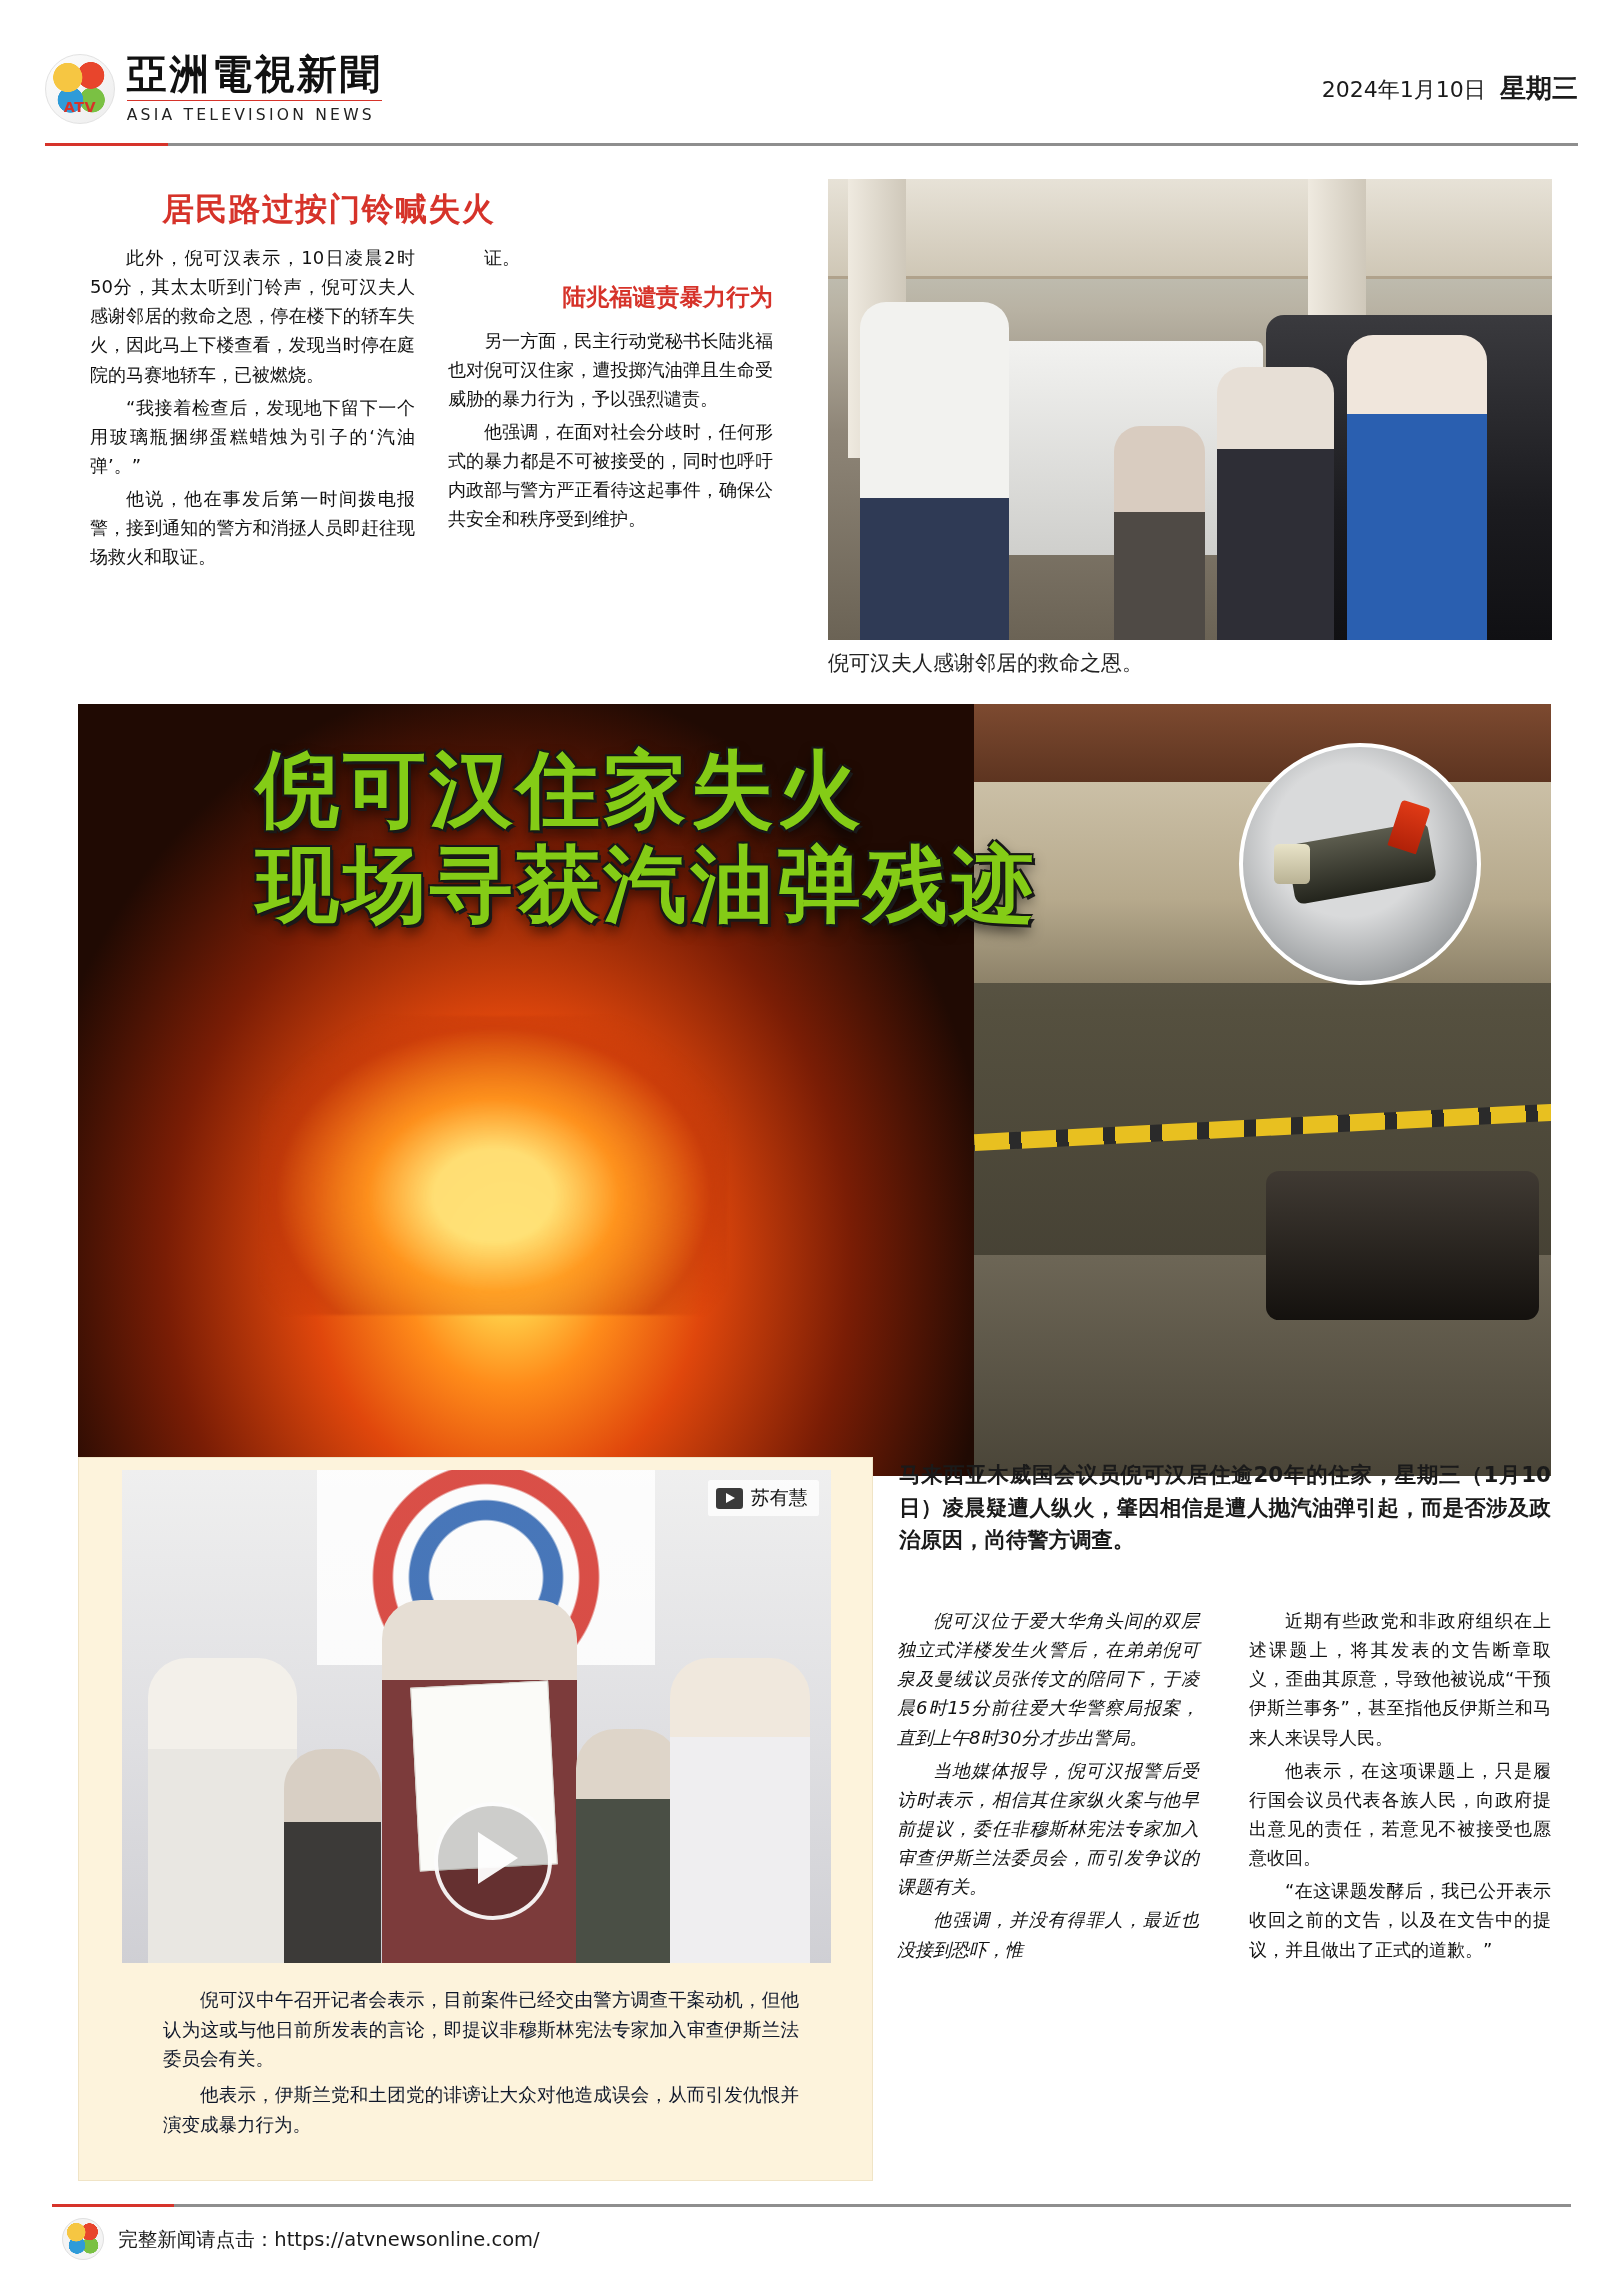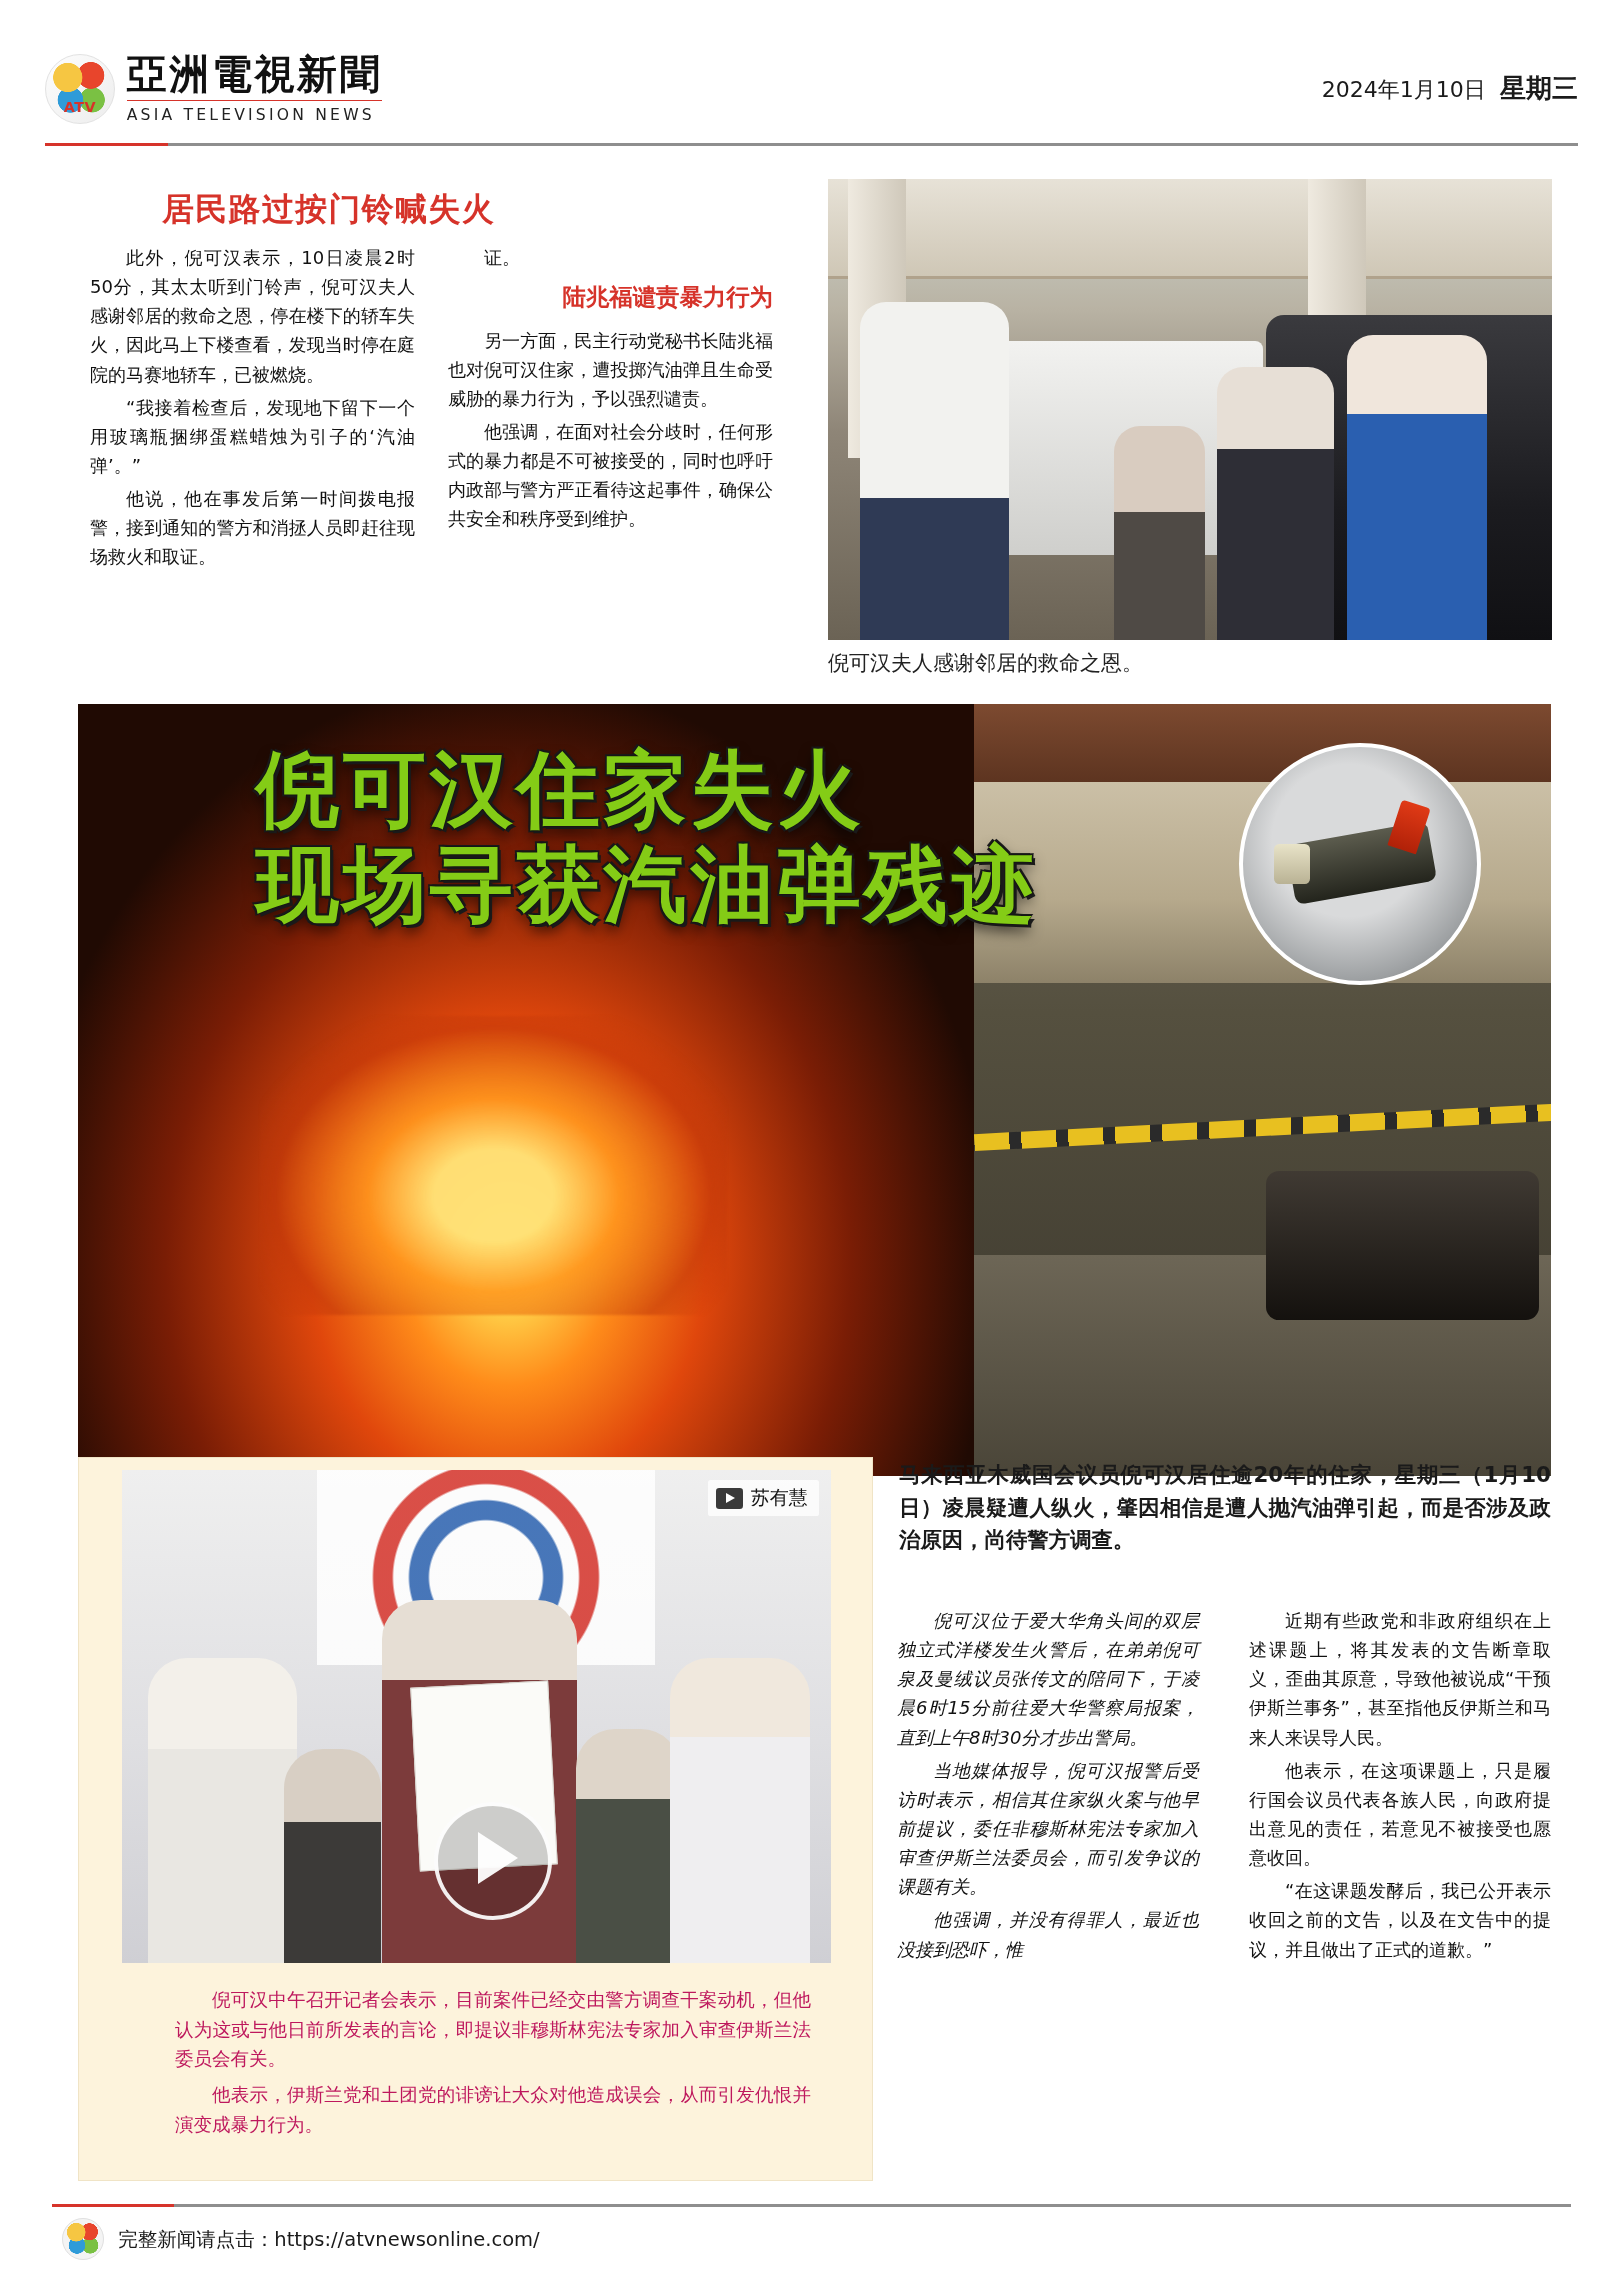--- a/index.html
+++ b/index.html
@@ -381,23 +381,22 @@
     border-top: 5.2px solid transparent;
     border-bottom: 5.2px solid transparent;
   }
   .video-caption {
     position: absolute;
     left: 84px;
     top: 527px;
     width: 636px;
     font-size: 18.5px;
     line-height: 1.6;
-    color: #be185d;
+    color: #0f172a;
     text-align: justify;
-    margin-left: 12px;
   }
   .video-caption p { margin: 0 0 6.5px 0; text-indent: 2em; }
 
   
   .col-c {
     position: absolute;
     left: 897px;
     top: 1606px;
     width: 302px;
     font-style: italic;

